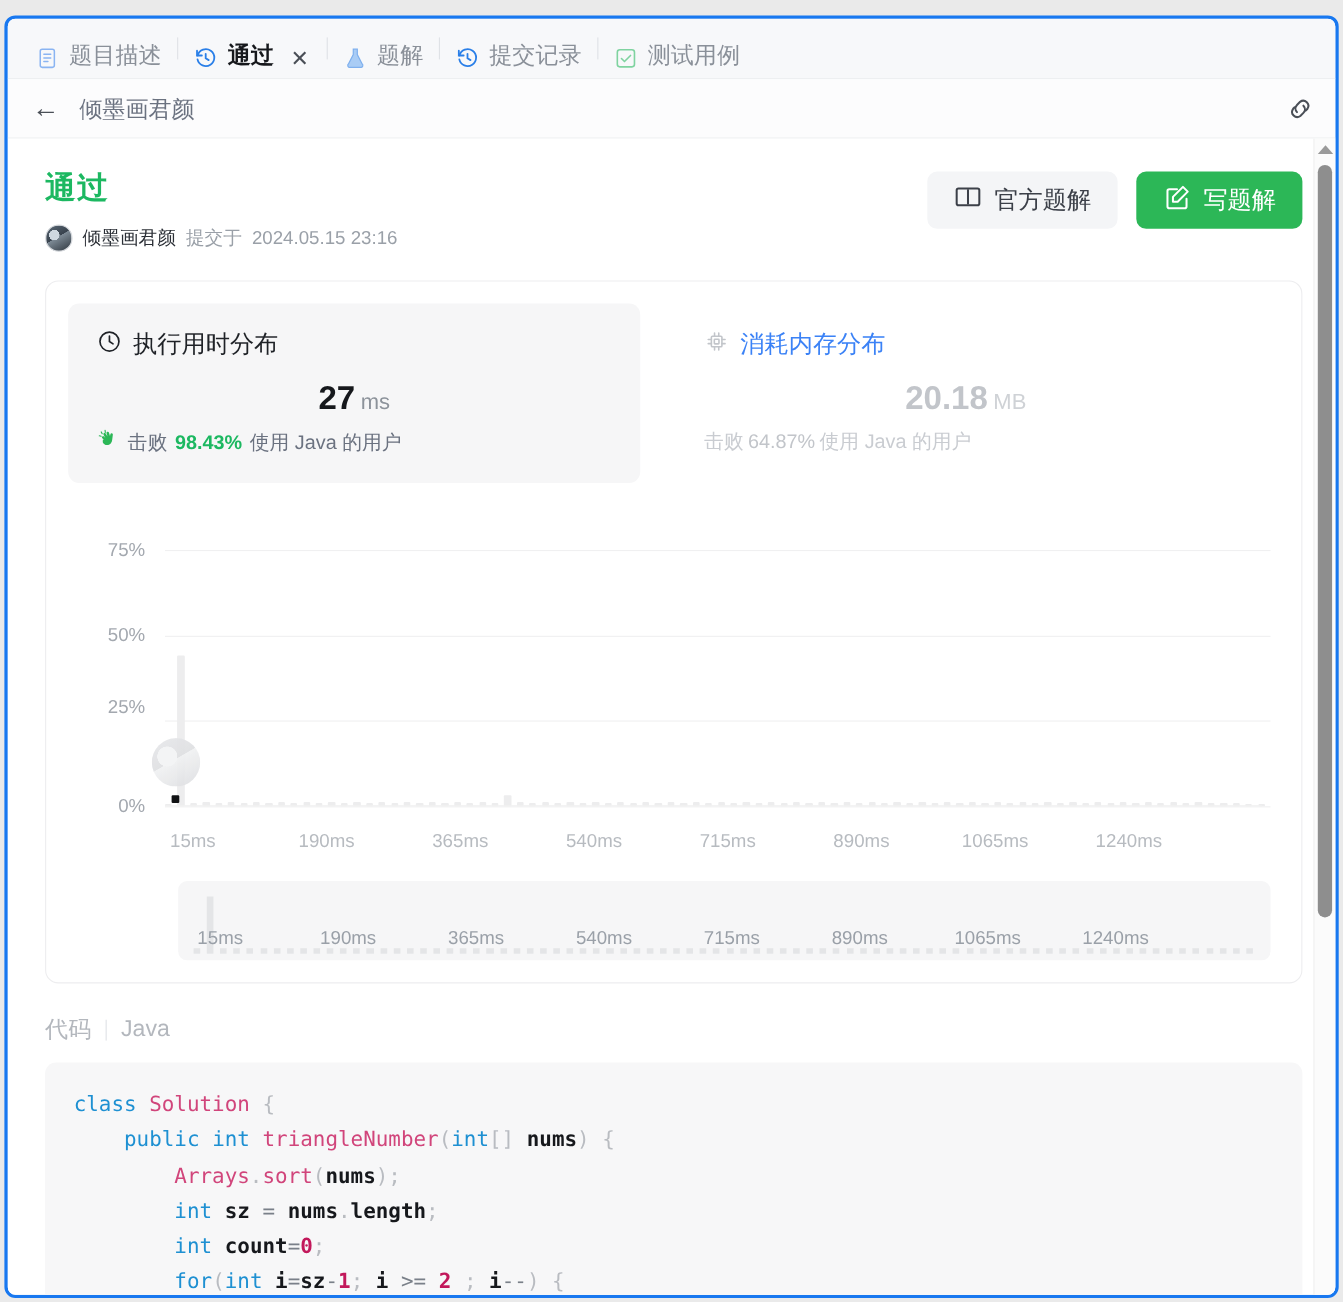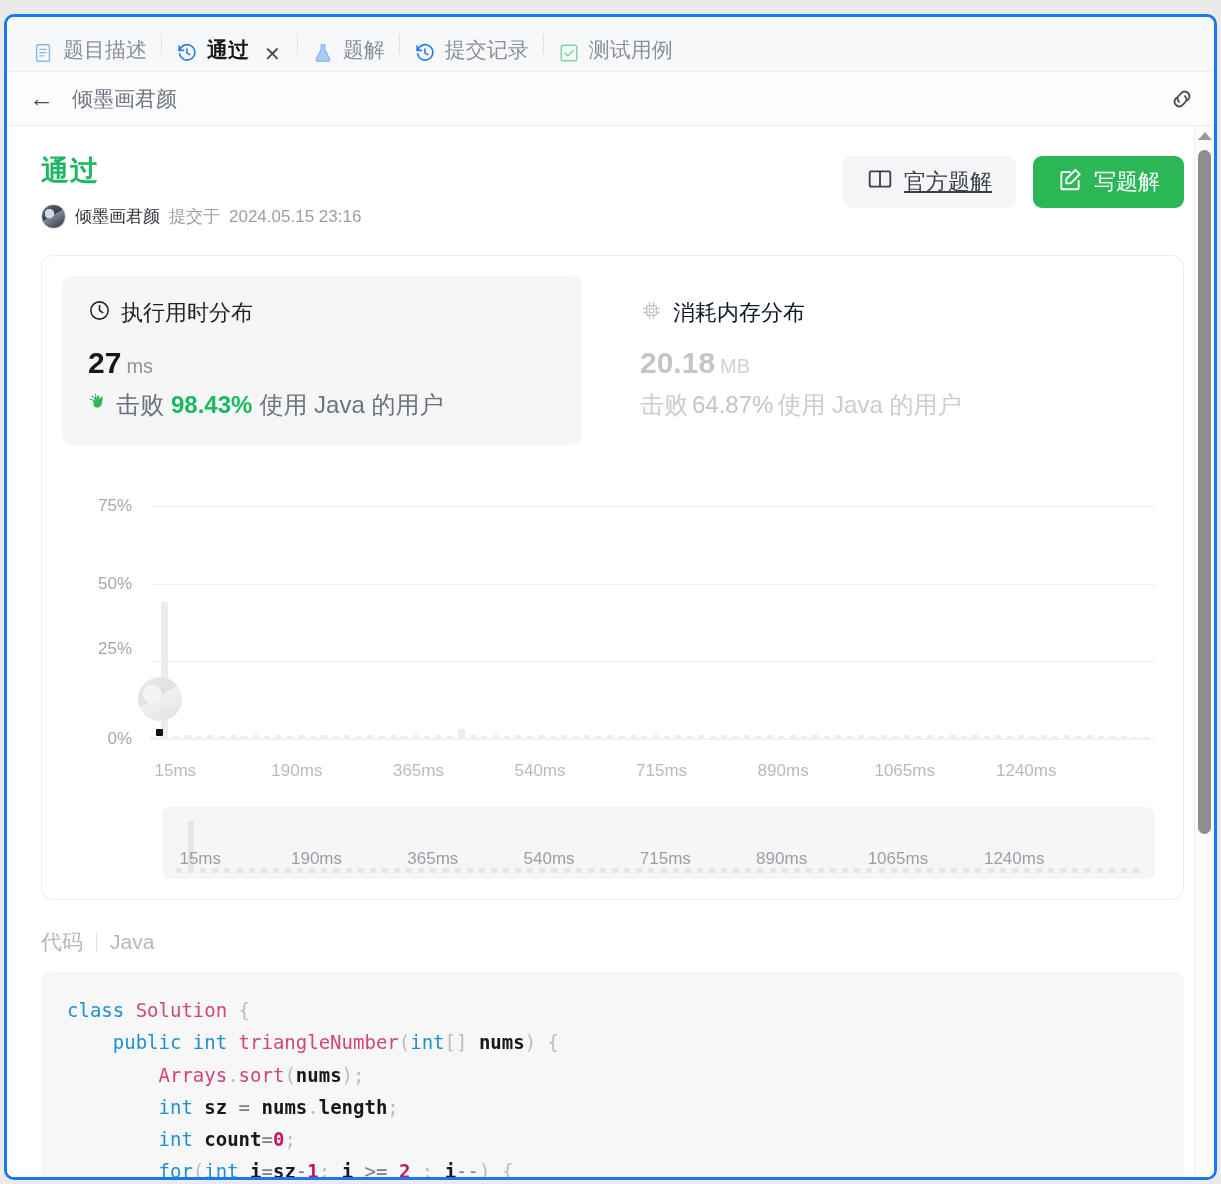--- a/index.html
+++ b/index.html
@@ -123,58 +123,58 @@
     align-items: center;
     gap: 11px;
     height: 52px;
     padding: 0 24px;
     border-radius: 9px;
     font-size: 22px;
     cursor: pointer;
     border: none;
     white-space: nowrap;
   }
-  .btn-secondary { background: #f4f5f7; color: #3c4049; text-decoration: underline; }
+  .btn-secondary { background: #f4f5f7; color: #3c4049; }
   .btn-primary { background: #2cb757; color: #ffffff; }
   
   .panel {
     margin-top: 26px;
     border: 1px solid #ededef;
     border-radius: 12px;
     padding: 20px;
     background: #fff;
   }
-  .stats-row { display: flex; gap: 40px; }
+  .stats-row { display: flex; gap: 40px; text-align: center; }
   .stat-card {
     flex: 0 0 520px;
     background: #f6f6f7;
     border-radius: 10px;
     padding: 22px 26px 24px;
   }
   .stat-card.plain { background: transparent; padding-left: 18px; }
   .stat-head {
     display: flex;
     align-items: center;
     gap: 10px;
     font-size: 22px;
     color: #1f2227;
   }
-  .stat-card.plain .stat-head { color: #0f172a; }
+  .stat-card.plain .stat-head { color: #3b82f6; }
   .stat-value {
     margin-top: 18px;
     font-size: 30px;
     font-weight: 700;
     color: #16181c;
   }
   .stat-card.plain .stat-value { color: #c2c5ca; }
   .stat-value .unit { font-size: 20px; font-weight: 400; color: #8d939b; margin-left: 5px; }
   .stat-card.plain .stat-value .unit { color: #cfd2d6; }
   .stat-sub {
     margin-top: 9px;
-    font-size: 24px;
+    font-size: 18px;
     color: #6b7280;
     display: flex;
     align-items: center;
     gap: 7px;
   }
   .stat-card.plain .stat-sub { color: #c9ccd1; gap: 4px; }
   .stat-sub .pct { color: #1cb861; font-weight: 700; }
   .stat-card.plain .stat-sub .pct { color: #c2c5ca; font-weight: 400; }
   
   .chart-wrap { position: relative; margin-top: 22px; padding-left: 12px; }

